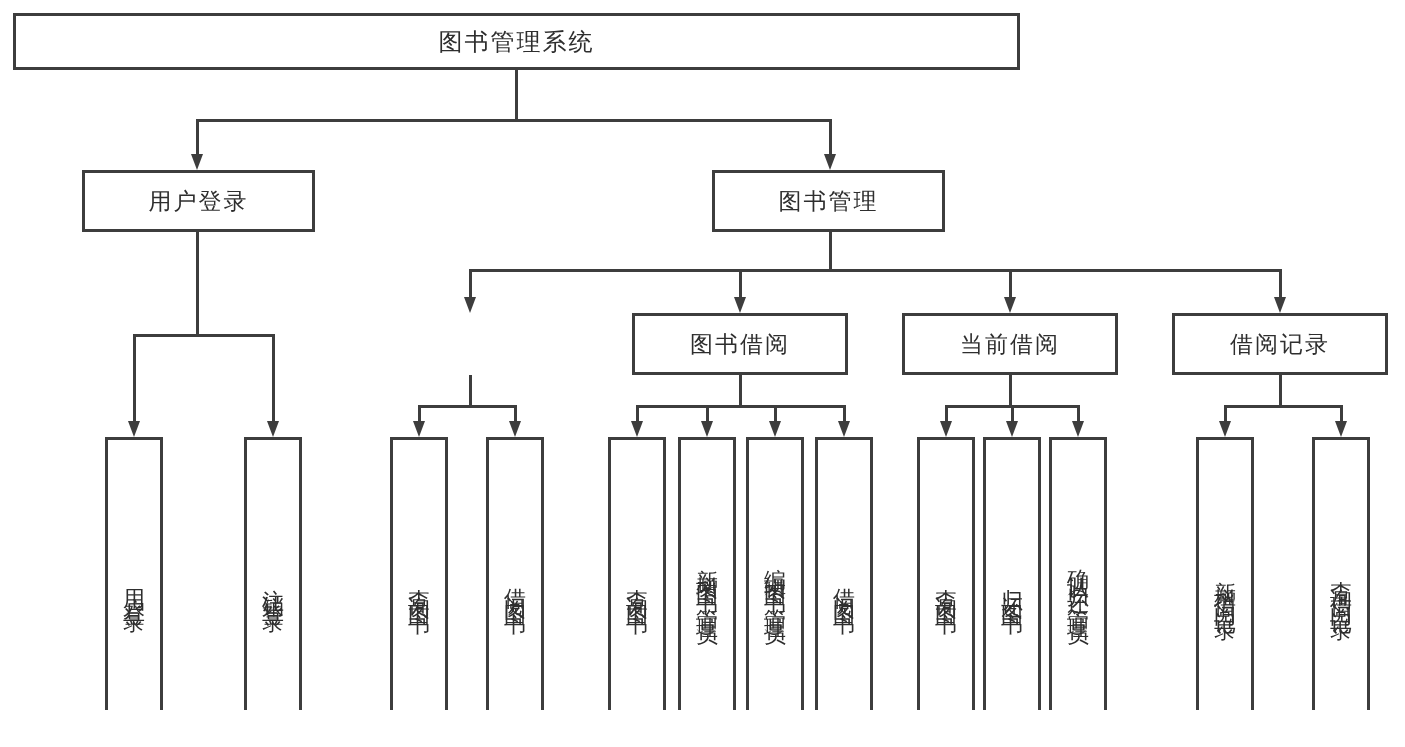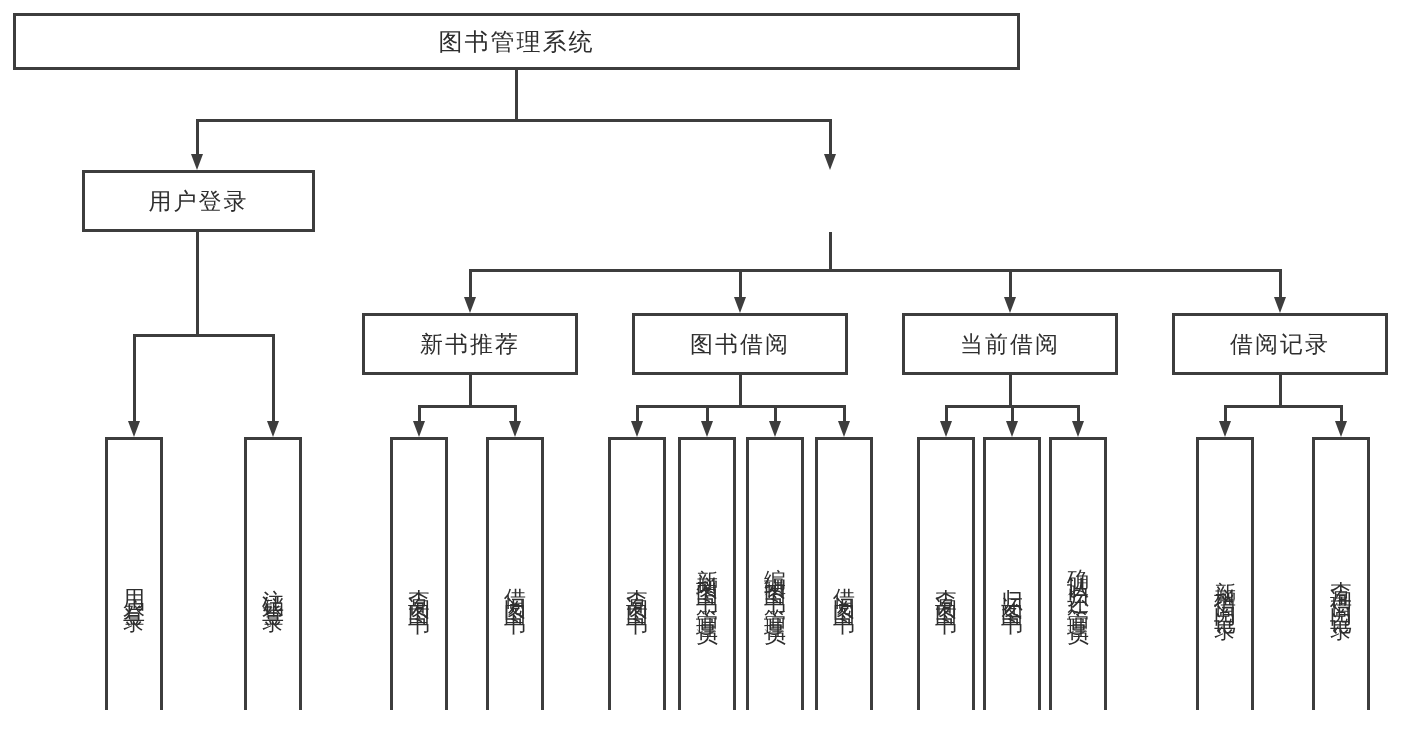--- a/index.html
+++ b/index.html
@@ -121,24 +121,24 @@
       <div class="arrow" style="left: 1334.5px; top: 421px;"></div>
     </div>
 
   <div class="box" style="left:13px;top:13px;width:1007px;height:57px">
     <span class="root-lbl">图书管理系统</span>
   </div>
 
   <div class="box" style="left:82px;top:170px;width:233px;height:62px">
     <span class="h-lbl">用户登录</span>
   </div>
+  <div class="box" style="left:712px;top:170px;width:233px;height:62px">
+    <span class="h-lbl">图书管理</span>
+  </div>
 
-  <div class="box" style="left:362px;top:313px;width:216px;height:62px">
-    <span class="h-lbl">新书推荐</span>
-  </div>
   <div class="box" style="left:902px;top:313px;width:216px;height:62px">
     <span class="h-lbl">当前借阅</span>
   </div>
   <div class="box" style="left:632px;top:313px;width:216px;height:62px">
     <span class="h-lbl">图书借阅</span>
   </div>
   <div class="box" style="left:1172px;top:313px;width:216px;height:62px">
     <span class="h-lbl">借阅记录</span>
   </div>
 

